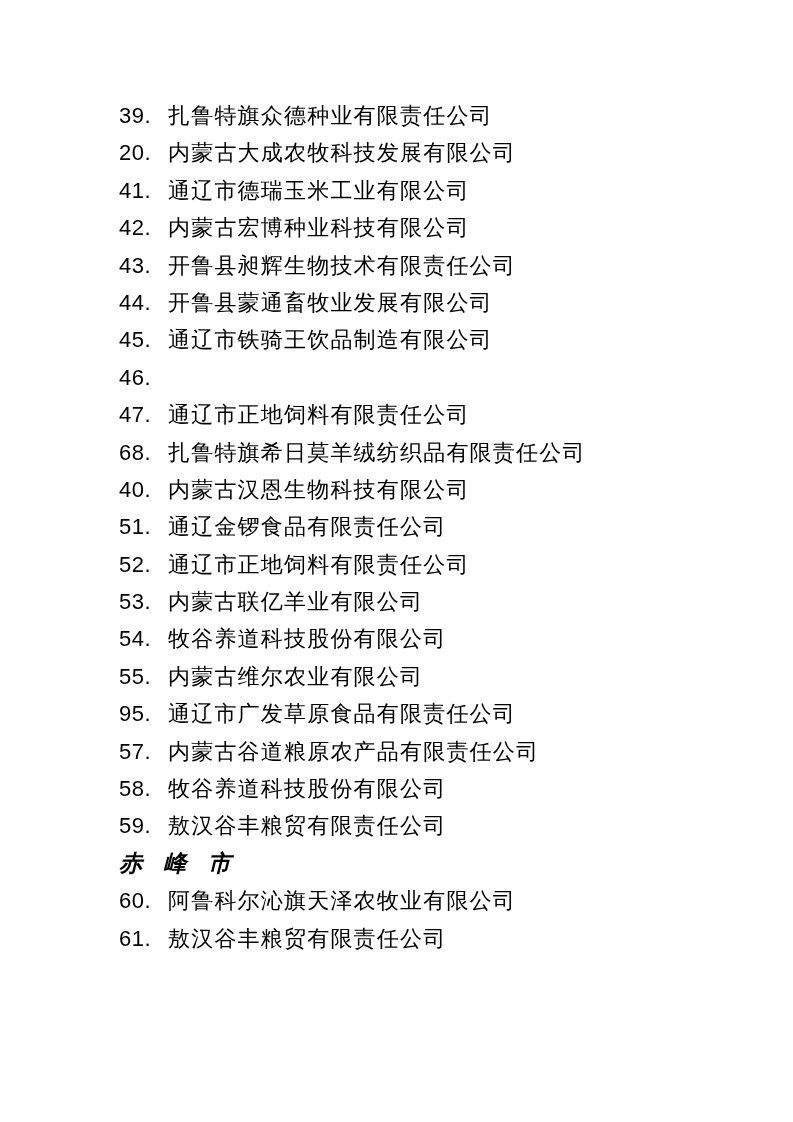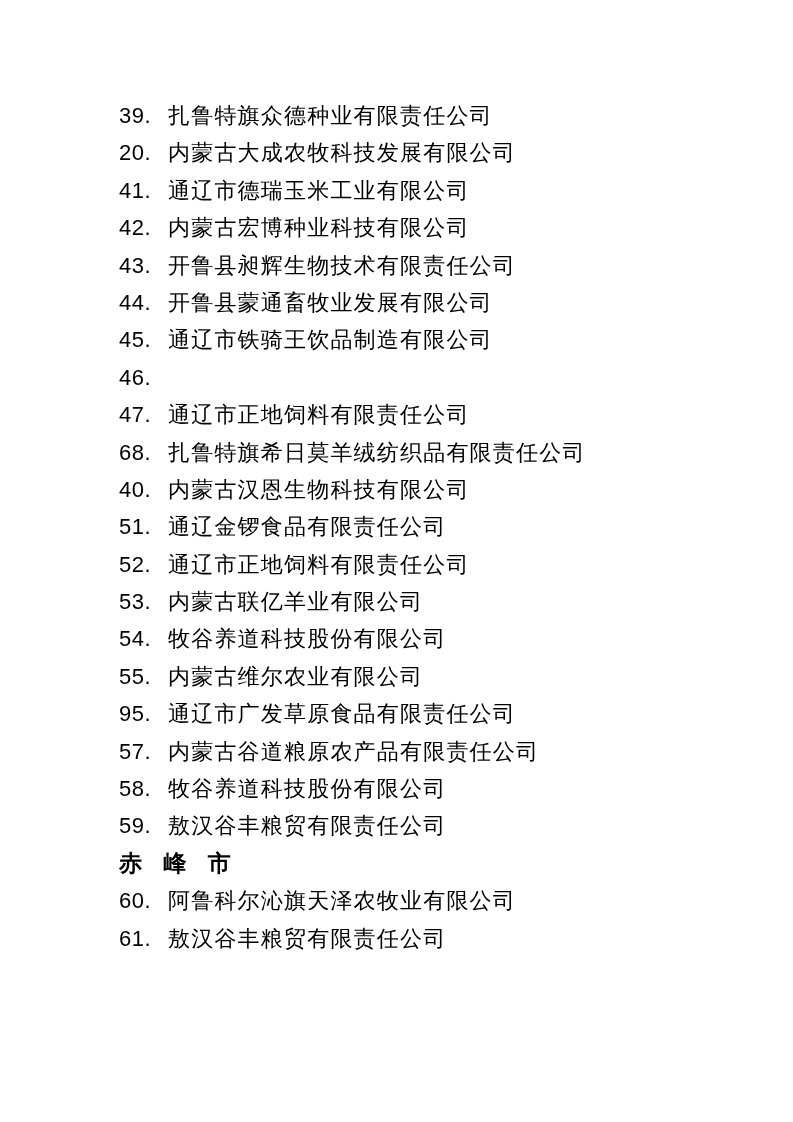--- a/index.html
+++ b/index.html
@@ -39,20 +39,21 @@
     display: flex;
     align-items: center;
     height: 37.4px;
     font-size: 23px;
     line-height: 37.4px;
     font-weight: bold;
     font-family: "Liberation Sans", "DejaVu Sans", sans-serif;
     letter-spacing: 1px;
     word-spacing: 13px;
     white-space: pre;
+    font-style: italic;
   }
 </style>
 </head>
 <body>
 
 <div class="page">
   <div class="row">
     <span class="num">39.</span>
     <span class="name">扎鲁特旗众德种业有限责任公司</span>
   </div>

